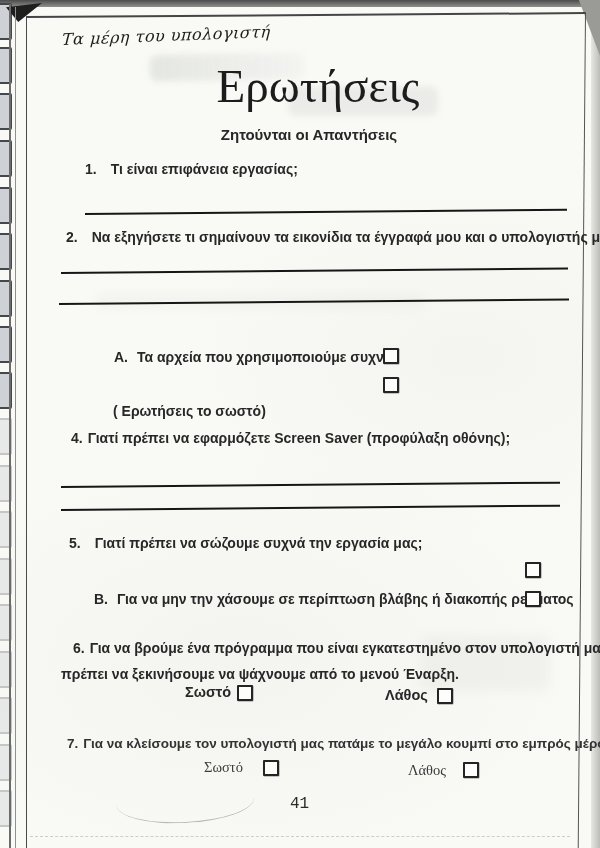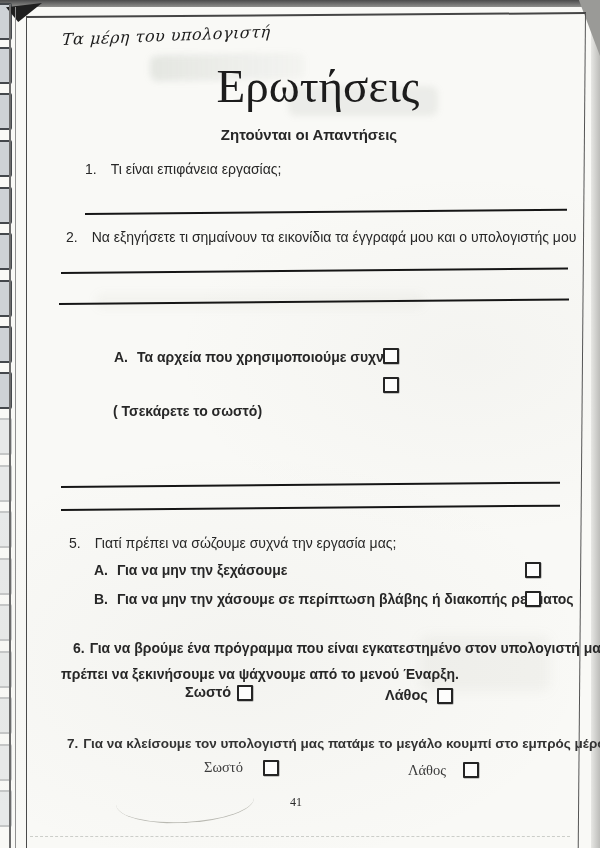--- a/index.html
+++ b/index.html
@@ -24,37 +24,37 @@
   
   .frame-top{left:26px;top:16px;width:560px;border-top:2px solid #454545;transform:rotate(-0.4deg);transform-origin:left top;}
   .frame-left{left:26px;top:16px;height:832px;border-left:1.5px solid #4a4a4a;}
   .frame-right{left:585px;top:13px;height:836px;border-left:1.5px solid #545454;transform:rotate(0.5deg);transform-origin:left top;}
   
   .handwriting{left:62px;top:26px;font-family:"DejaVu Serif",serif;font-style:italic;font-size:16px;
     letter-spacing:.5px;color:#1d1d1d;transform:rotate(-2.2deg) skewX(-6deg);}
   .title{left:318px;top:59px;transform:translateX(-50%);font-family:"Liberation Serif",serif;
     font-size:47px;font-weight:400;color:#1c1c1c;white-space:nowrap;}
   .subtitle{left:309px;top:126px;transform:translateX(-50%);font-size:15px;font-weight:700;white-space:nowrap;}
-  .q{font-size:14px;font-weight:400;line-height:16px;white-space:nowrap;}
+  .q{font-size:14px;font-weight:700;line-height:16px;white-space:nowrap;}
   .qnum{display:inline-block;margin-right:14px;}
   .qnum.tight{margin-right:5px;}
   .opt{font-size:14px;font-weight:700;white-space:nowrap;}
   .opt .olabel{display:inline-block;margin-right:9px;}
   .note{font-size:14px;font-weight:700;white-space:nowrap;}
   .ansline{border-top:2px solid #161616;transform:rotate(-0.5deg);transform-origin:left top;}
   .cb{width:12px;height:12px;background:#fdfdfc;border:2px solid #242424;border-radius:1px;box-shadow:0.5px 0.5px 0 rgba(60,60,60,.55);}
   .tf-label{font-size:14.5px;font-weight:700;white-space:nowrap;}
   .tf-label.serif{font-family:"Liberation Serif",serif;font-weight:400;color:#3b3b3b;}
   .q6wrap{left:61px;top:640px;width:505px;font-size:14px;font-weight:700;line-height:16px;}
   .q6l1{text-indent:6px;white-space:nowrap;}
   .q6l2{margin-top:10px;white-space:nowrap;}
   .q7{left:67px;top:736px;font-size:13.5px;font-weight:700;color:#333;white-space:nowrap;}
   .arc{left:116px;top:780px;width:138px;height:42px;border:none;border-bottom:1.5px solid #b9b9b2;
     border-radius:50%;transform:rotate(-3deg);}
-  .pagenum{left:290px;top:795px;font-family:Liberation Serif, serif;font-size:12px;color:#2a2a2a;}
+  .pagenum{left:290px;top:795px;font-family:Liberation Mono, monospace;font-size:16px;color:#2a2a2a;}
   .dashline{left:30px;top:836px;width:540px;border-top:1px dashed #a9aba6;opacity:.55;}
   
   .ghost{filter:blur(3px);border-radius:8px;}
   .g1{left:150px;top:54px;width:155px;height:26px;background:linear-gradient(90deg,rgba(120,132,120,.16),rgba(120,132,120,.04));transform:rotate(-1deg);}
   .g2{left:288px;top:86px;width:150px;height:30px;background:rgba(120,128,118,.10);}
   .g3{left:420px;top:636px;width:130px;height:55px;background:rgba(138,138,126,.07);filter:blur(6px);}
   .g4{left:95px;top:293px;width:330px;height:16px;background:rgba(130,130,120,.05);filter:blur(4px);}
 </style>
 </head>
 <body>
@@ -110,30 +110,30 @@
     <span class="qnum">2.</span><span>Να εξηγήσετε τι σημαίνουν τα εικονίδια τα έγγραφά μου και ο υπολογιστής μου</span>
   </div>
   <div class="abs ansline" style="left:61px;top:272px;width:507px"></div>
   <div class="abs ansline" style="left:59px;top:303px;width:510px"></div>
 
   <div class="abs opt" style="left:114px;top:349px">
     <span class="olabel">Α.</span><span>Τα αρχεία που χρησιμοποιούμε συχνά</span>
   </div>
   <div class="abs cb" style="left:383px;top:348px"></div>
   <div class="abs cb" style="left:383px;top:377px"></div>
-  <div class="abs note" style="left:113px;top:403px">( Τσεκάρετε το σωστό)</div>
+  <div class="abs note" style="left:113px;top:403px">( Ερωτήσεις το σωστό)</div>
 
+  <div class="abs q" style="left:71px;top:430px">
+    <span class="qnum tight">4.</span><span>Γιατί πρέπει να εφαρμόζετε Screen Saver (προφύλαξη οθόνης);</span>
+  </div>
   <div class="abs ansline" style="left:61px;top:486px;width:499px"></div>
   <div class="abs ansline" style="left:61px;top:509px;width:499px"></div>
 
   <div class="abs q" style="left:69px;top:535px">
     <span class="qnum">5.</span><span>Γιατί πρέπει να σώζουμε συχνά την εργασία μας;</span>
-  </div>
-  <div class="abs opt" style="left:94px;top:562px">
-    <span class="olabel">Α.</span><span>Για να μην την ξεχάσουμε</span>
   </div>
   <div class="abs cb" style="left:525px;top:562px"></div>
   <div class="abs opt" style="left:94px;top:591px">
     <span class="olabel">Β.</span><span>Για να μην την χάσουμε σε περίπτωση βλάβης ή διακοπής ρεύματος</span>
   </div>
   <div class="abs cb" style="left:525px;top:591px"></div>
 
   <div class="abs q6wrap">
     <div class="q6l1">
       <span class="qnum tight">6.</span><span>Για να βρούμε ένα πρόγραμμα που είναι εγκατεστημένο στον υπολογιστή μας</span>

